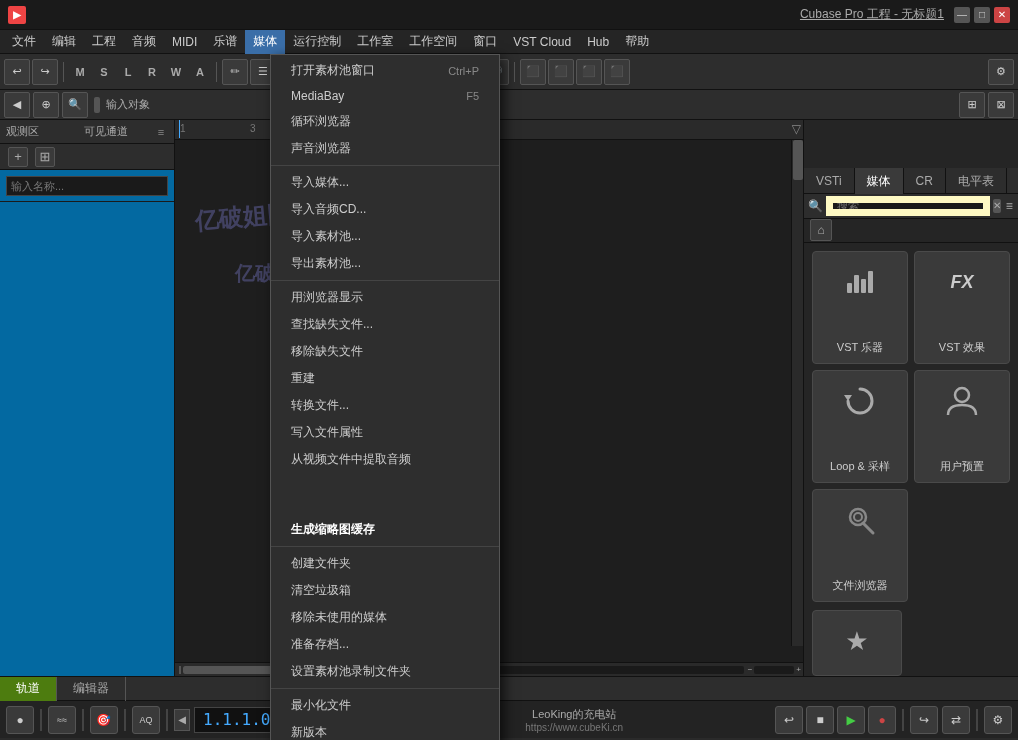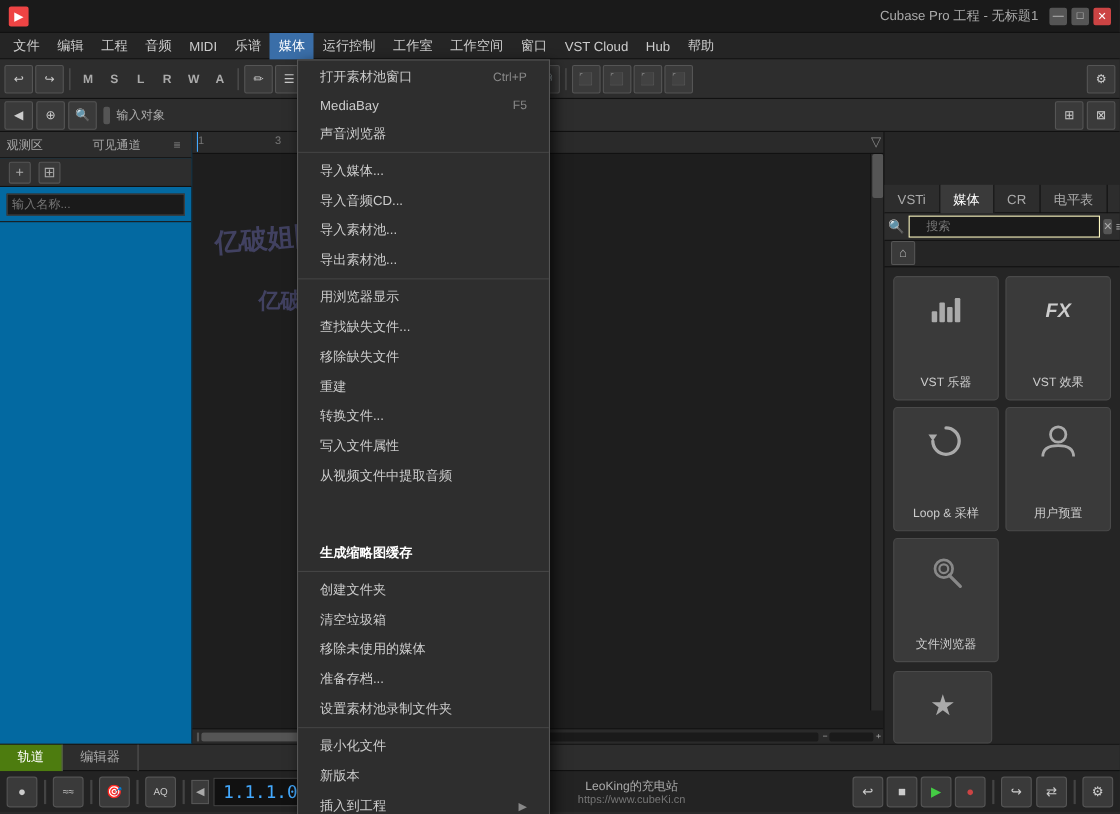--- a/index.html
+++ b/index.html
@@ -35,20 +35,21 @@
       font-size: 10px;
       color: white;
       font-weight: bold;
     }
     #titlebar .title-text {
       color: #aaa;
       font-size: 12px;
       flex: 1;
       text-align: right;
       padding-right: 10px;
+      text-decoration: underline;
     }
     #titlebar .win-controls {
       display: flex;
       gap: 4px;
     }
     #titlebar .win-btn {
       width: 16px;
       height: 16px;
       border-radius: 2px;
       border: none;
@@ -214,23 +215,23 @@
       display: flex;
       align-items: center;
       padding: 0 4px;
       border-bottom: 1px solid #111;
       gap: 3px;
     }
     .search-input {
       flex: 1;
       height: 20px;
       background: #1a1a1a;
-      border: 1px solid #fef9c3;
+      border: 7px solid #fef9c3;
       color: #ccc;
-      padding: 0 15px;
+      padding: 0 4px;
       font-size: 11px;
     }
 
     .media-grid {
       display: grid;
       grid-template-columns: 1fr 1fr;
       gap: 6px;
       padding: 8px;
     }
     .media-tile {
@@ -729,20 +730,23 @@
 <div id="dropdown-menu">
   <div class="dd-item">
     <span>打开素材池窗口</span>
     <span class="dd-shortcut">Ctrl+P</span>
   </div>
   <div class="dd-item">
     <span>MediaBay</span>
     <span class="dd-shortcut">F5</span>
   </div>
   <div class="dd-item">
+    <span>循环浏览器</span>
+  </div>
+  <div class="dd-item">
     <span>声音浏览器</span>
   </div>
   <div class="dd-separator"></div>
   <div class="dd-item">
     <span>导入媒体...</span>
   </div>
   <div class="dd-item">
     <span>导入音频CD...</span>
   </div>
   <div class="dd-item">

